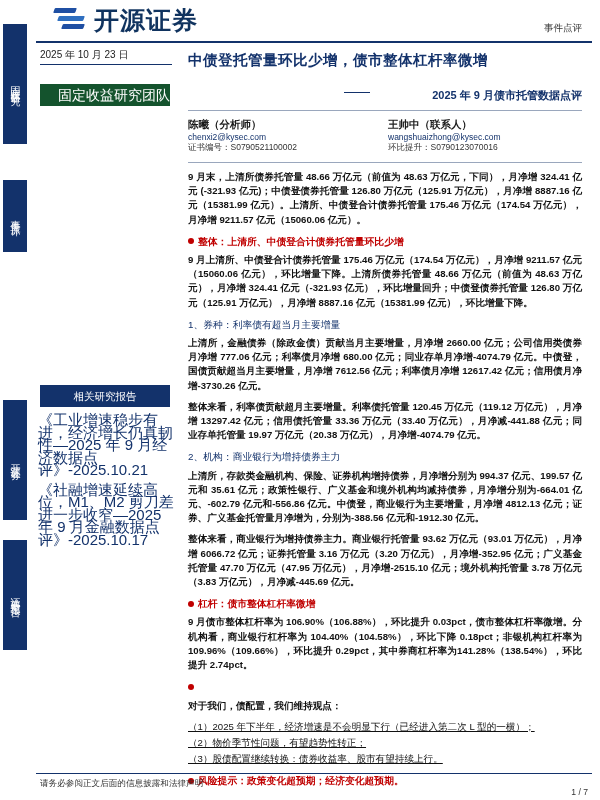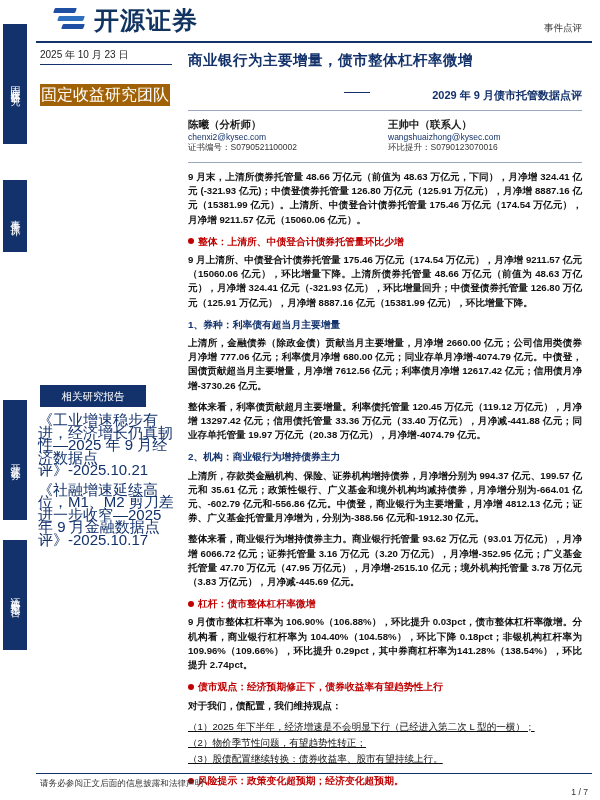--- a/index.html
+++ b/index.html
@@ -80,62 +80,62 @@
     text-align:right;
     font-size:11px; font-weight:bold; color:#13326b;
   }
   .subtitle-rule {
     position:absolute; left:344px; top:92px; width:26px; height:1px; background:#13326b;
   }
 
   
   .team-tag {
     position:absolute; left:40px; top:84px; width:130px; height:22px;
-    background:#a16207; color:#fff;
-    font-size:16px; text-align:center; line-height:22px;
+    background:#14532d; color:#fff;
+    font-size:14px; text-align:right; line-height:22px;
   }
 
   
   .analyst-rule-top {
     position:absolute; left:188px; top:110px; width:394px; height:1px; background:#9aa7bd;
   }
   .analyst {
     position:absolute; font-size:10px; color:#1a1a1a;
   }
   .analyst .nm { font-weight:bold; font-size:10.5px; }
   .analyst .em { color:#13326b; font-size:8.5px; }
   .analyst .lic { color:#333; font-size:8.5px; }
   .analyst-1 { left:188px; top:118px; }
   .analyst-2 { left:388px; top:118px; }
   .analyst-rule-bot {
     position:absolute; left:188px; top:162px; width:394px; height:1px; background:#9aa7bd;
   }
 
   
   .rel-tag {
-    position:absolute; left:40px; top:385px; width:106px; height:22px;
+    position:absolute; left:40px; top:385px; width:130px; height:22px;
     background:#13326b; color:#fff;
     font-size:10.5px; text-align:center; line-height:22px;
   }
   .rel-list {
     position:absolute; left:38px; top:414px; width:136px;
     font-size:15px; color:#13326b; line-height:12.5px;
   }
   .rel-list div { margin-bottom:7px; }
 
   
   .body {
     position:absolute; left:188px; top:170px; width:394px;
     font-size:9.6px; line-height:14.2px; color:#111;
     text-align:justify;
   }
   .body p { margin:0 0 7px 0;font-weight:bold; }
   .body .bold { font-weight:bold; }
   .sec-head {
-    font-weight:bold; color:#13326b; margin:8px 0 4px 0;
+    font-weight:normal; color:#13326b; margin:8px 0 4px 0;
     font-size:9.8px;
   }
   .bullet-head {
     font-weight:bold; color:#c00000; font-size:9.8px; margin:8px 0 4px 0;
   }
   .dot {
     display:inline-block; width:6px; height:6px; border-radius:50%;
     background:#c00000; margin-right:4px; vertical-align:middle;
     position:relative; top:-1px;
   }
@@ -172,23 +172,23 @@
         <span></span>
     </div>
     <div class="logo-text">开源证券</div>
     <div class="header-right">事件点评</div>
   </div>
   <div class="header-rule"></div>
 
   <div class="date-line">2025 年 10 月 23 日</div>
   <div class="date-underline"></div>
 
-  <div class="doc-title">商业银行为主要增量，债市整体杠杆率微增</div>
+  <div class="doc-title">中债登托管量环比少增，债市整体杠杆率微增</div>
   <div class="subtitle-rule"></div>
-  <div class="doc-subtitle">2029 年 9 月债市托管数据点评</div>
+  <div class="doc-subtitle">2025 年 9 月债市托管数据点评</div>
 
   <div class="team-tag">固定收益研究团队</div>
 
   <div class="analyst-rule-top"></div>
   <div class="analyst analyst-1">
     <div class="nm">陈曦（分析师）</div>
     <div class="em">chenxi2@kysec.com</div>
     <div class="lic">证书编号：S0790521100002</div>
   </div>
   <div class="analyst analyst-2">
@@ -219,21 +219,21 @@
     <div class="sec-head">2、机构：商业银行为增持债券主力</div>
     <p>上清所，存款类金融机构、保险、证券机构增持债券，月净增分别为 994.37 亿元、199.57 亿元和 35.61 亿元；政策性银行、广义基金和境外机构均减持债券，月净增分别为-664.01 亿元、-602.79 亿元和-556.86 亿元。中债登，商业银行为主要增量，月净增 4812.13 亿元；证券、广义基金托管量月净增为，分别为-388.56 亿元和-1912.30 亿元。</p>
     <p>整体来看，商业银行为增持债券主力。商业银行托管量 93.62 万亿元（93.01 万亿元），月净增 6066.72 亿元；证券托管量 3.16 万亿元（3.20 万亿元），月净增-352.95 亿元；广义基金托管量 47.70 万亿元（47.95 万亿元），月净增-2515.10 亿元；境外机构托管量 3.78 万亿元（3.83 万亿元），月净减-445.69 亿元。</p>
 
     <div class="bullet-head">
       <span class="dot"></span><span>杠杆：债市整体杠杆率微增</span>
     </div>
     <p>9 月债市整体杠杆率为 106.90%（106.88%），环比提升 0.03pct，债市整体杠杆率微增。分机构看，商业银行杠杆率为 104.40%（104.58%），环比下降 0.18pct；非银机构杠杆率为 109.96%（109.66%），环比提升 0.29pct，其中券商杠杆率为141.28%（138.54%），环比提升 2.74pct。</p>
 
     <div class="bullet-head">
-      <span class="dot"></span><span>债市观点：经济预期修正下，债券收益率有望趋势性上行</span>
+      <span class="dot"></span>
     </div>
     <p>对于我们，债配置，我们维持观点：</p>
     <ol class="ol">
       <li style="list-style:none;margin-left:-16px;">（1）2025 年下半年，经济增速是不会明显下行（已经进入第二次 L 型的一横）；</li>
       <li style="list-style:none;margin-left:-16px;">（2）物价季节性问题，有望趋势性转正；</li>
       <li style="list-style:none;margin-left:-16px;">（3）股债配置继续转换：债券收益率、股市有望持续上行。</li>
     </ol>
 
     <div class="bullet-head">
       <span class="dot"></span><span>风险提示：政策变化超预期；经济变化超预期。</span>

